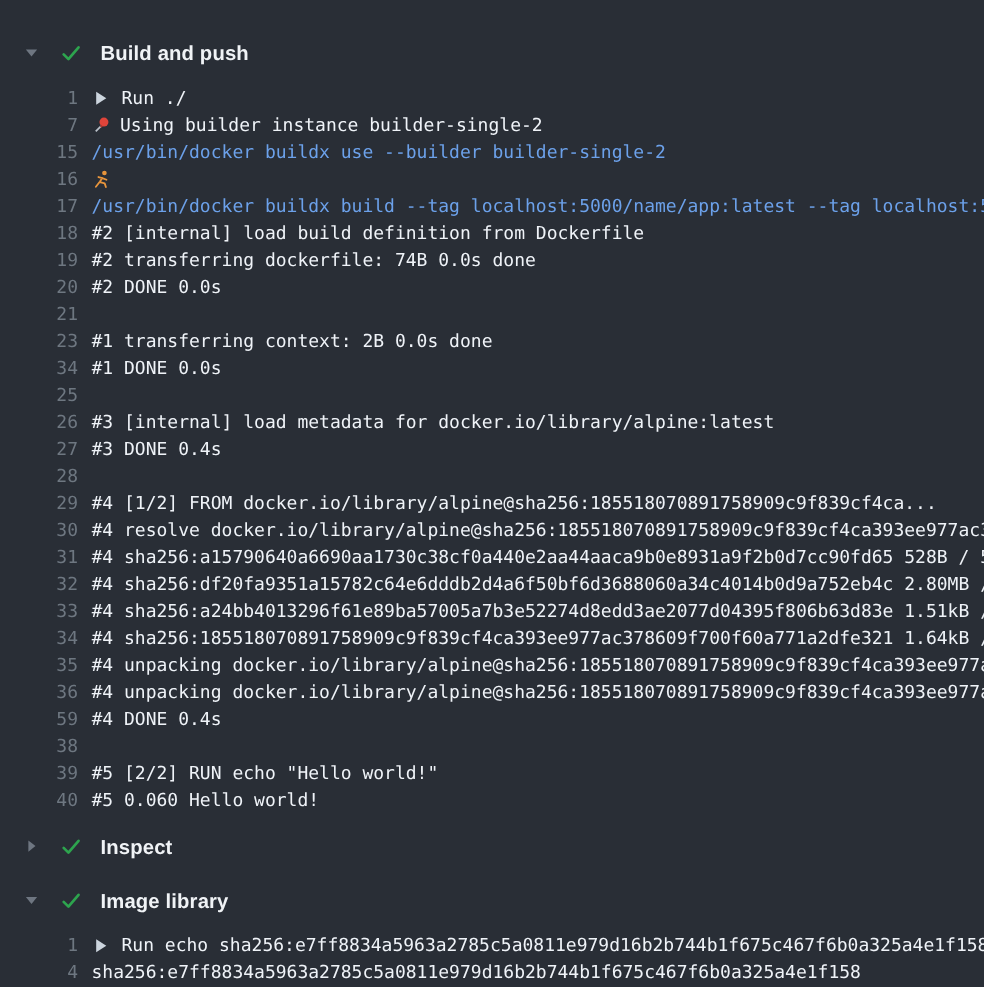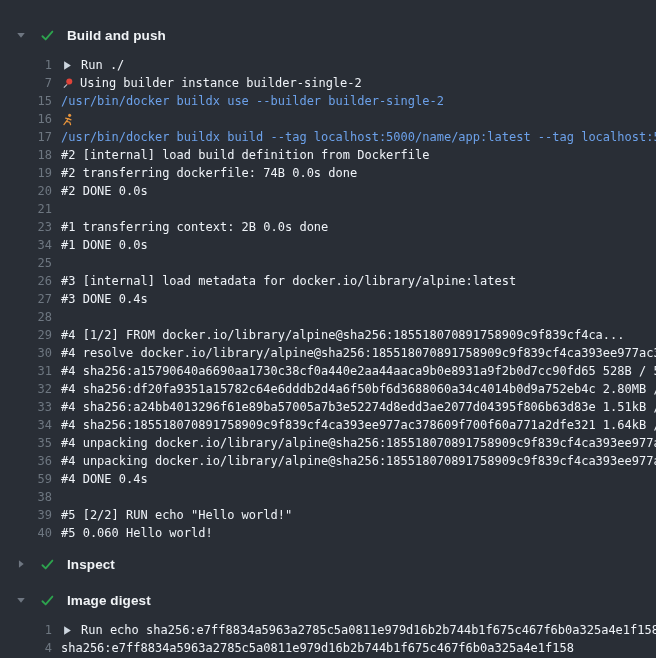--- a/index.html
+++ b/index.html
@@ -123,21 +123,21 @@
         <span class="chev">
           <svg width="10" height="10" viewBox="0 0 12 12">
             <path d="M1.5 3.5h9L6 9.2z" fill="#6e7681"></path>
           </svg>
         </span>
         <span class="check">
           <svg width="15" height="15" viewBox="0 0 16 16">
             <path d="M2.6 8.8l3.4 3.4 7.2-8.4" fill="none" stroke="#2da44e" stroke-width="1.9" stroke-linecap="round" stroke-linejoin="round"></path>
           </svg>
         </span>
-        <span class="glabel">Image digest</span>
+        <span class="glabel">Image library</span>
       </div>
       <div class="lines">
         <div class="log-line"><span class="lnum">1</span><span class="lcontent"><span class="inline-icon play"><svg width="9" height="11" viewBox="0 0 12 14">
                 <path d="M1.5 1.2l9 5.8-9 5.8z" fill="#ccd5de"></path>
               </svg></span><span>Run echo sha256:e7ff8834a5963a2785c5a0811e979d16b2b744b1f675c467f6b0a325a4e1f158</span></span></div>
         <div class="log-line"><span class="lnum">4</span><span class="lcontent"><span>sha256:e7ff8834a5963a2785c5a0811e979d16b2b744b1f675c467f6b0a325a4e1f158</span></span></div>
       </div>
     </div>
   </div>
 

